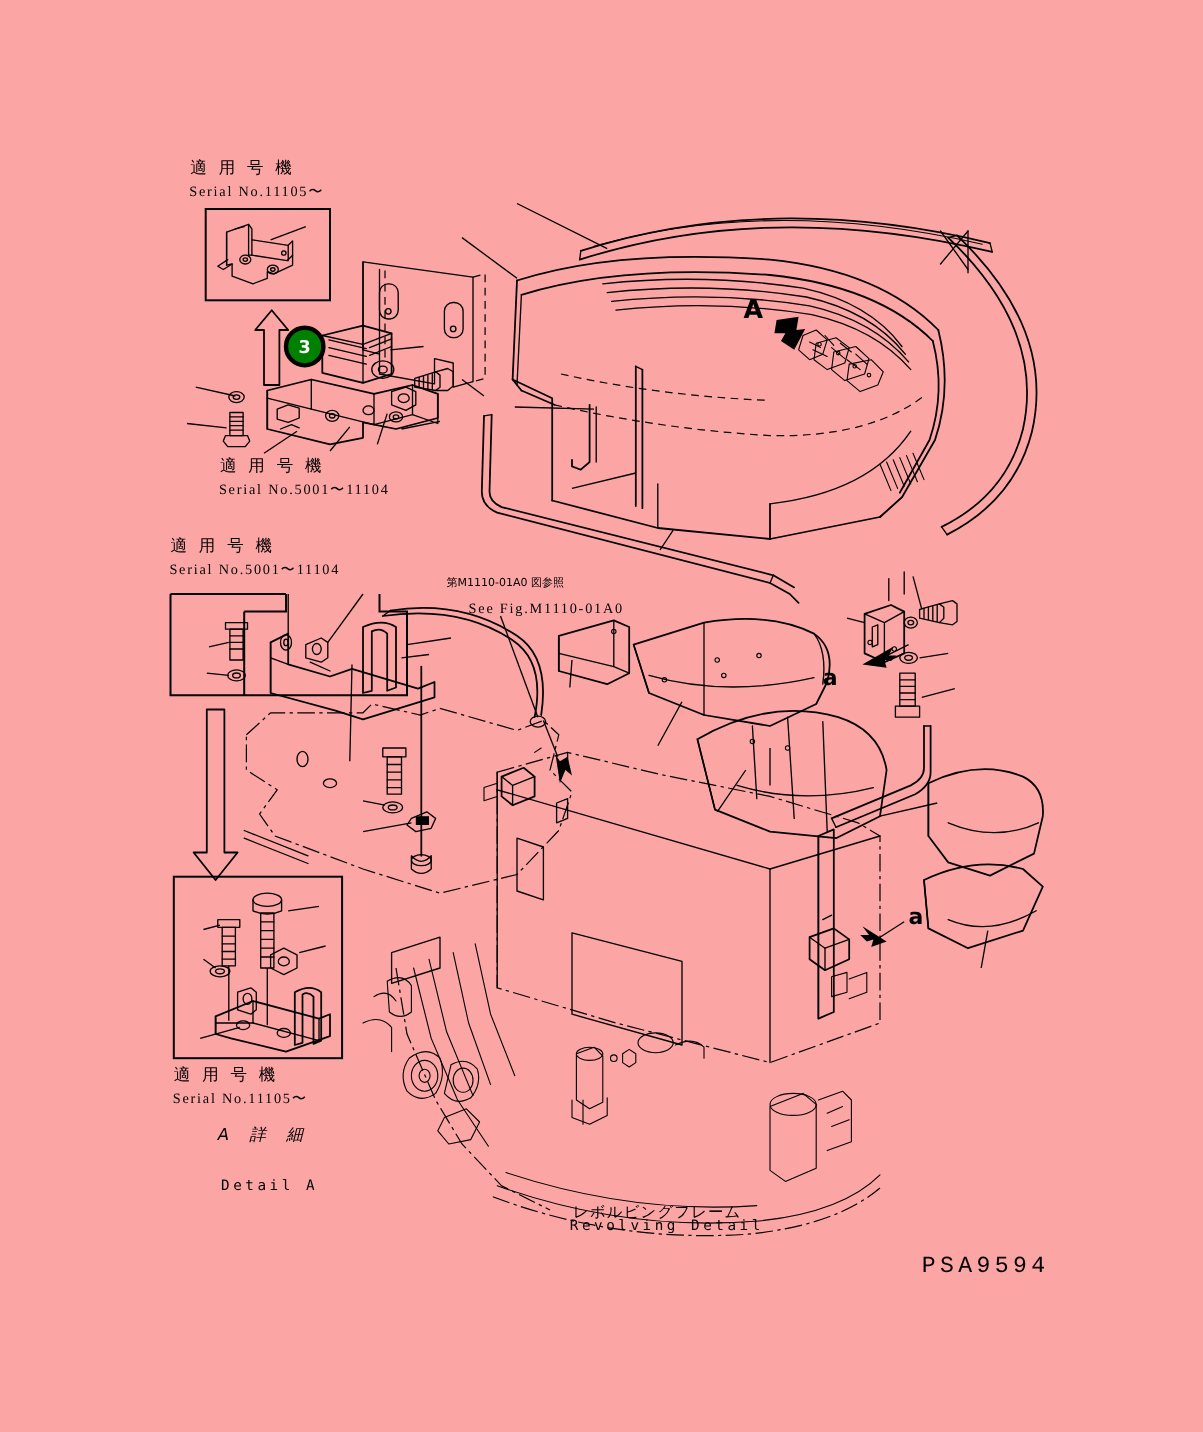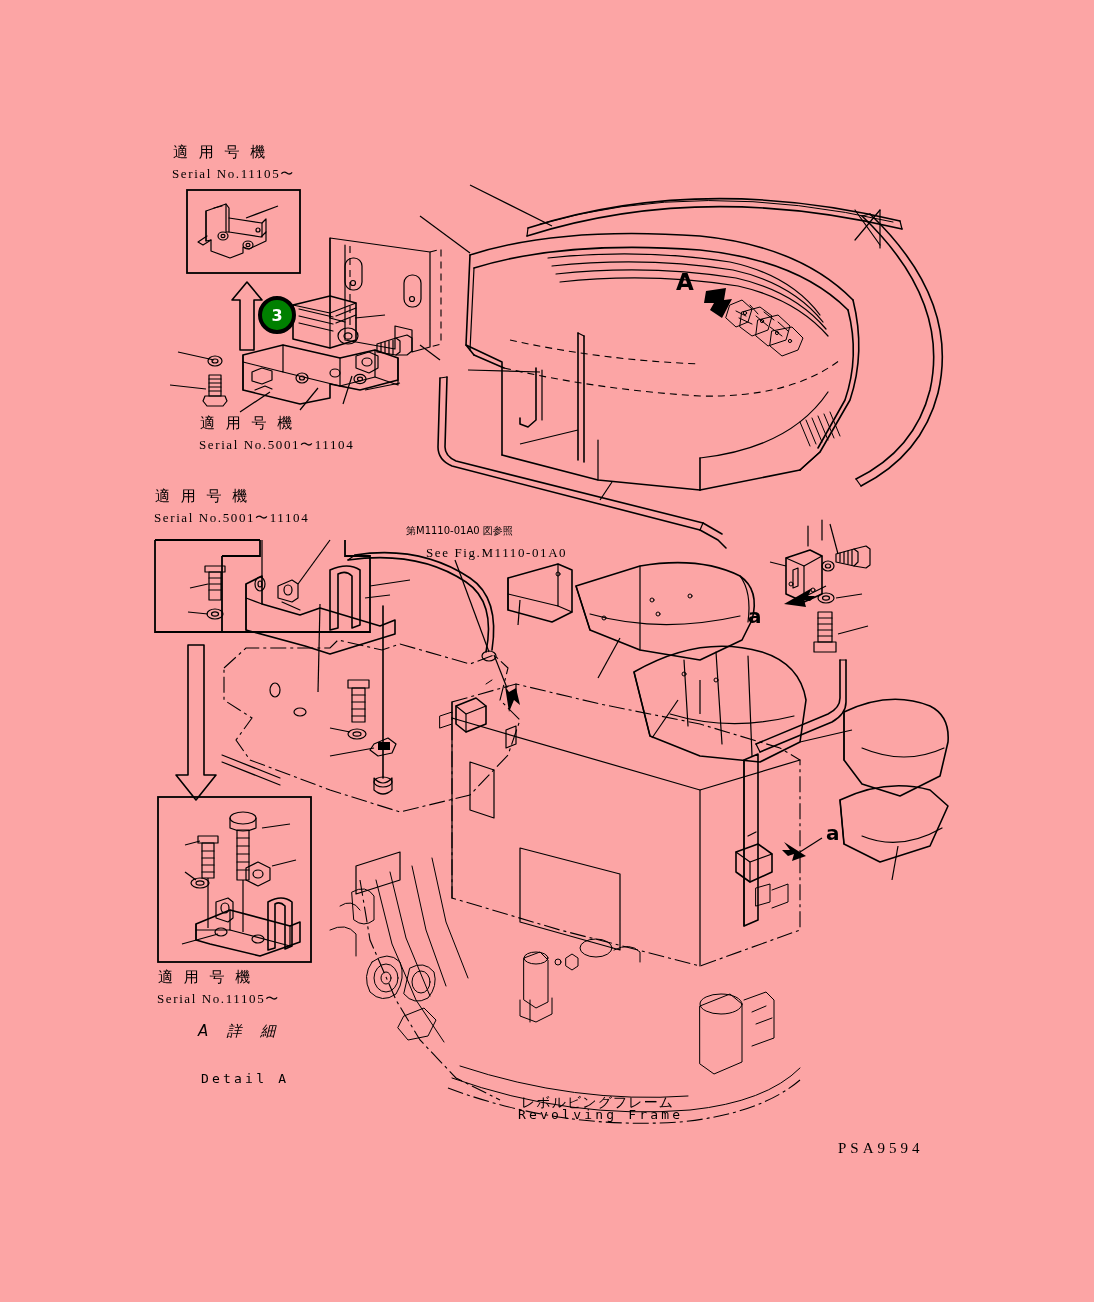--- a/index.html
+++ b/index.html
@@ -51,22 +51,22 @@
     font-family: "DejaVu Sans", sans-serif;
     font-size: 23px;
     font-weight: 700;
   }
   .callout-letter-sm {
     font-family: "DejaVu Sans", sans-serif;
     font-size: 20px;
     font-weight: 700;
   }
   .drawing-code {
-    font-family: Liberation Serif, serif;
-    font-size: 15px;
+    font-family: Liberation Mono, monospace;
+    font-size: 21px;
     letter-spacing: 4px;
   }
   .marker {
     position: absolute;
     width: 38px;
     height: 38px;
     border-radius: 50%;
     background: #008000;
     border: 4px solid #000000;
     box-sizing: border-box;
@@ -546,21 +546,21 @@
   <div class="lbl jp" style="left:406px; top:525px; font-size:10px; letter-spacing:0px;">第M1110-01A0 図参照</div>
   <div class="lbl rom" style="left:395px; top:545px;margin-left:31px;">See Fig.M1110-01A0</div>
 
   <div class="lbl jp" style="left:158px; top:968px;">適 用 号 機</div>
   <div class="lbl rom" style="left:157px; top:991px;">Serial No.11105〜</div>
 
   <div class="lbl jp" style="left:198px; top:1022px;font-style:italic;">A  詳  細</div>
   <div class="lbl romwide" style="left:201px; top:1043px;">Detail A</div>
 
   <div class="lbl jp" style="left:521px; top:1058px; font-size:14px; letter-spacing:1px;margin-top:36px;">レボルビングフレーム</div>
-  <div class="lbl romwide" style="left:518px; top:1079px;">Revolving Frame</div>
+  <div class="lbl romwide" style="left:518px; top:1079px;">Revolving Detail</div>
 
   <div class="lbl callout-letter" style="left:676px; top:268px;">A</div>
 
   <div class="lbl callout-letter-sm" style="left:748px; top:604px;">a</div>
   <div class="lbl callout-letter-sm" style="left:826px; top:821px;">a</div>
 
   <div class="lbl drawing-code" style="left:838px; top:1139px;">PSA9594</div>
 
   <div class="marker" style="left:258px; top:296px;">3</div>
 

